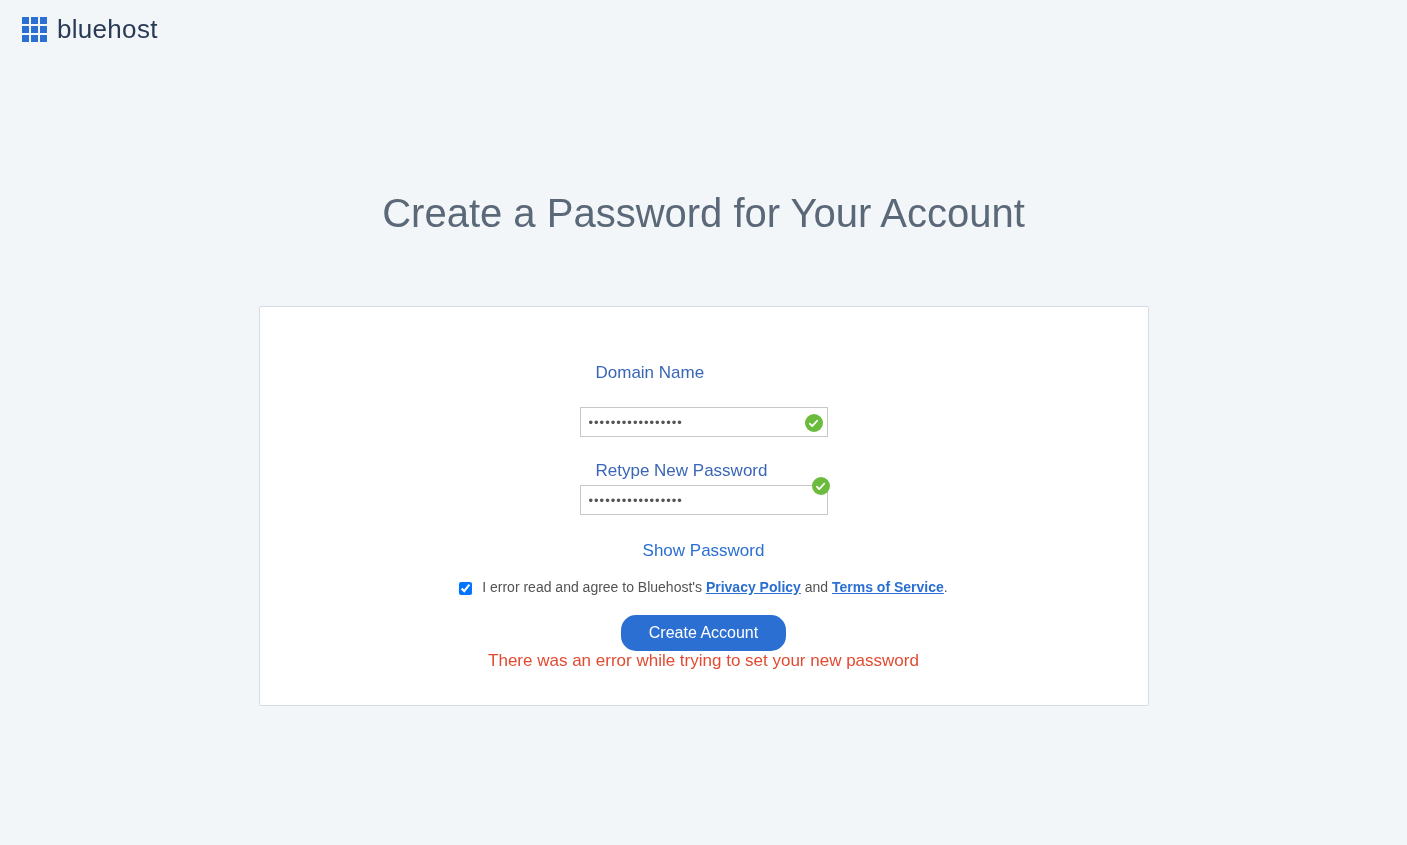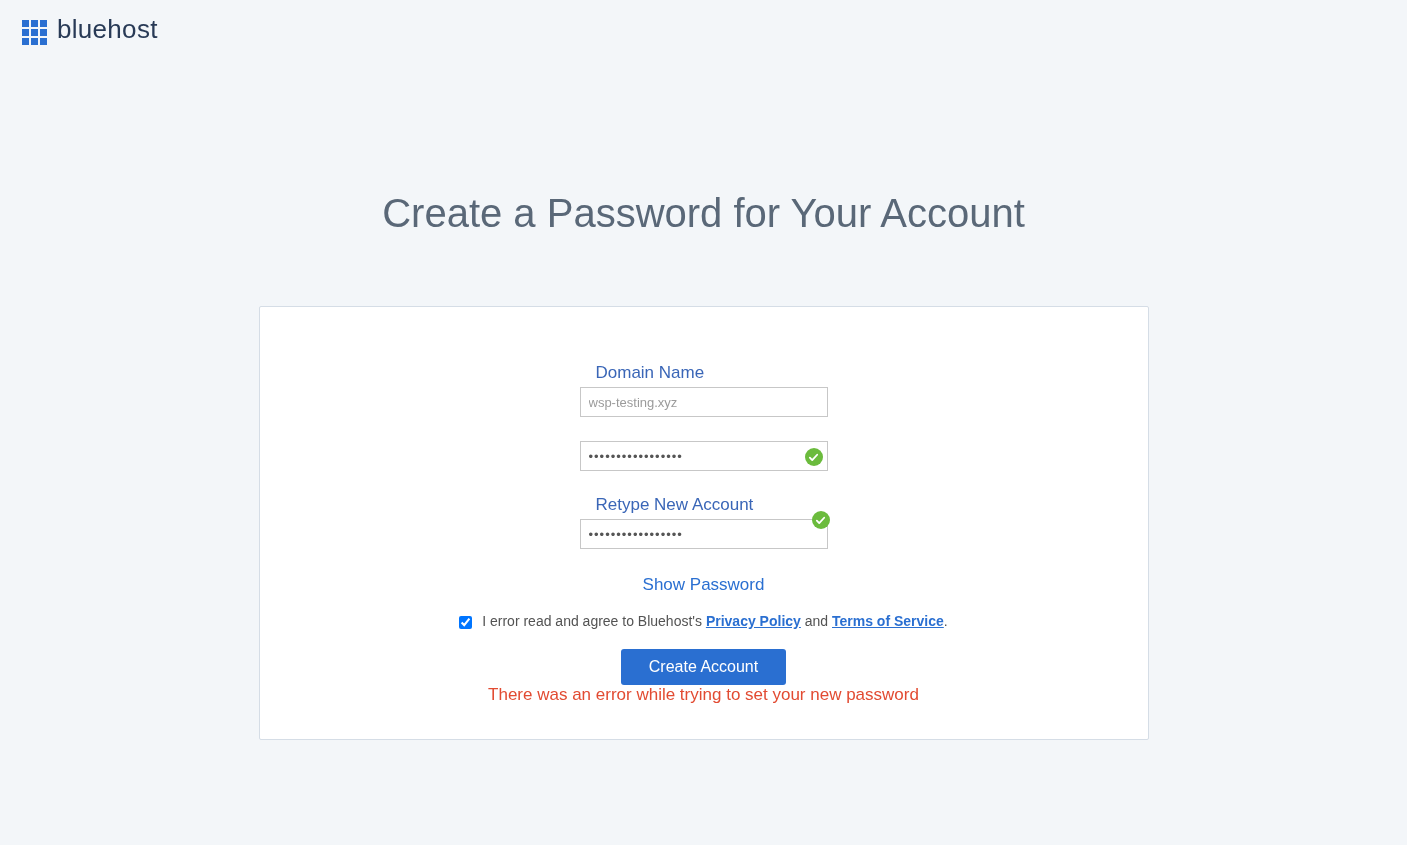--- a/index.html
+++ b/index.html
@@ -6,21 +6,21 @@
   html, body { width: 100%; height: 100%; }
   body {
     background: #f3f6f9;
     font-family: "Helvetica Neue", Arial, sans-serif;
     color: #333;
     min-width: 1407px;
     min-height: 845px;
   }
   .header {
     display: flex;
-    align-items: flex-end;
+    align-items: center;
     padding: 14px 22px 6px;
   }
   .logo-grid {
     display: grid;
     grid-template-columns: repeat(3, 7px);
     grid-template-rows: repeat(3, 7px);
     gap: 2px;
     margin-right: 10px;
   }
   .logo-grid span {
@@ -109,21 +109,21 @@
     font-weight: 600;
   }
   .agree-row input[type=checkbox] {
     margin-right: 6px;
     vertical-align: middle;
   }
   .btn-primary {
     background: #2a6fd1;
     color: #fff;
     border: none;
-    border-radius: 3px;
+    border-radius: 15px;
     font-size: 16px;
     padding: 9px 28px;
     cursor: pointer;
   }
   .error-text {
     color: #e24b32;
     font-size: 17px;
     margin-top: 0;
   }
   .password-dots {
@@ -150,34 +150,33 @@
   </div>
   <div class="logo-text">bluehost</div>
 </div>
 
 <h1 class="page-title">Create a Password for Your Account</h1>
 
 <div class="card">
 
   <div class="field">
     <label class="field-label">Domain Name</label>
-    <input type="text" disabled="" value="wsp-testing.xyz" style="">
   </div>
 
   <div class="field">
     <input type="password" class="password-dots" value="•••••••••••••••••" style="">
     <span class="check-badge">
       <svg viewBox="0 0 12 12">
           <path d="M2 6.2 L4.6 8.8 L10 3" stroke="#fff" stroke-width="2" fill="none" stroke-linecap="round" stroke-linejoin="round"></path>
         </svg>
     </span>
   </div>
 
   <div class="field">
-    <label class="field-label">Retype New Account</label>
+    <label class="field-label">Retype New Password</label>
     <input type="password" class="password-dots" value="•••••••••••••••••" style="">
     <span class="check-badge offset-right">
       <svg viewBox="0 0 12 12">
           <path d="M2 6.2 L4.6 8.8 L10 3" stroke="#fff" stroke-width="2" fill="none" stroke-linecap="round" stroke-linejoin="round"></path>
         </svg>
     </span>
   </div>
 
   <a class="show-link">Show Password</a>
 

